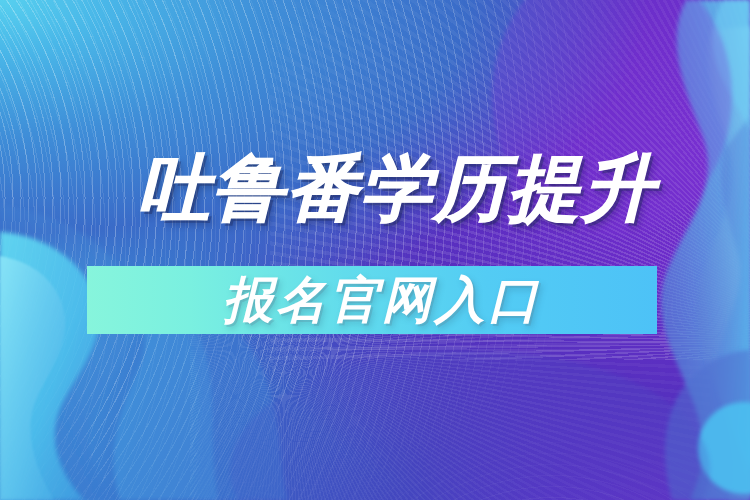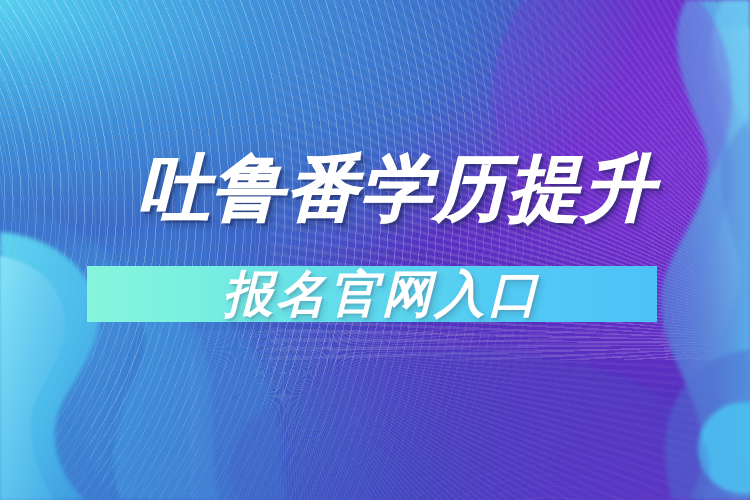--- a/index.html
+++ b/index.html
@@ -136,21 +136,21 @@
     margin-left: 46px;
     -webkit-text-stroke: 1px #ffffff;
   }
 
   
   .subtitle-bar {
     position: absolute;
     left: 87px;
     top: 266px;
     width: 570px;
-    height: 56px;
+    height: 68px;
     background: linear-gradient(90deg, #87f5dc 0%, #7af0e0 18%, #62dcec 45%, #53ccf4 70%, #4dc2f7 100%);
     display: flex;
     align-items: center;
     justify-content: center;
   }
   .subtitle-text {
     font-size: 50px;
     line-height: 1;
     font-weight: 700;
     font-style: italic;

